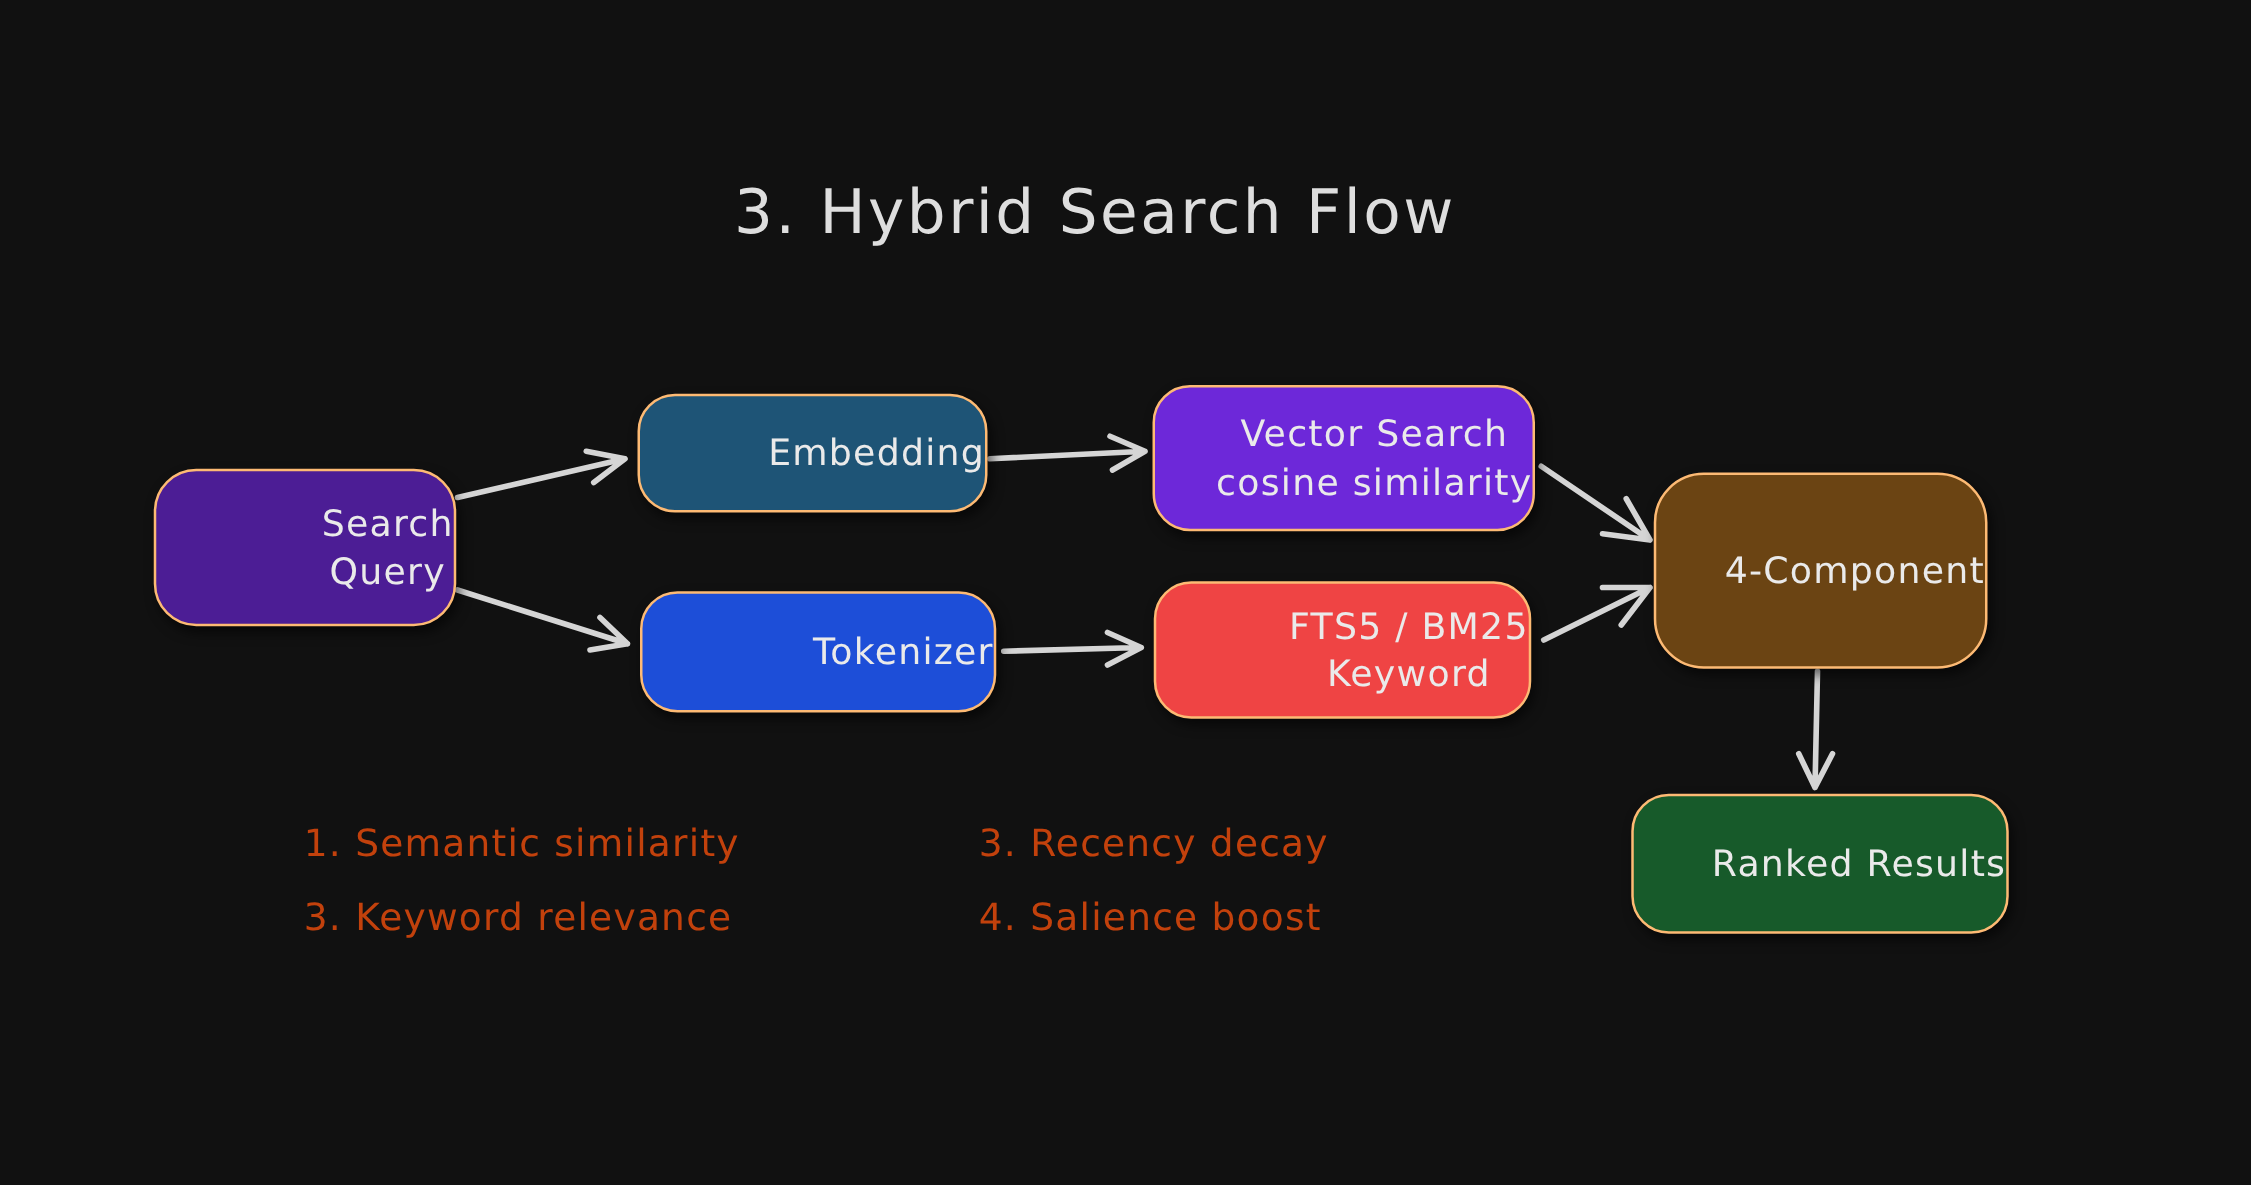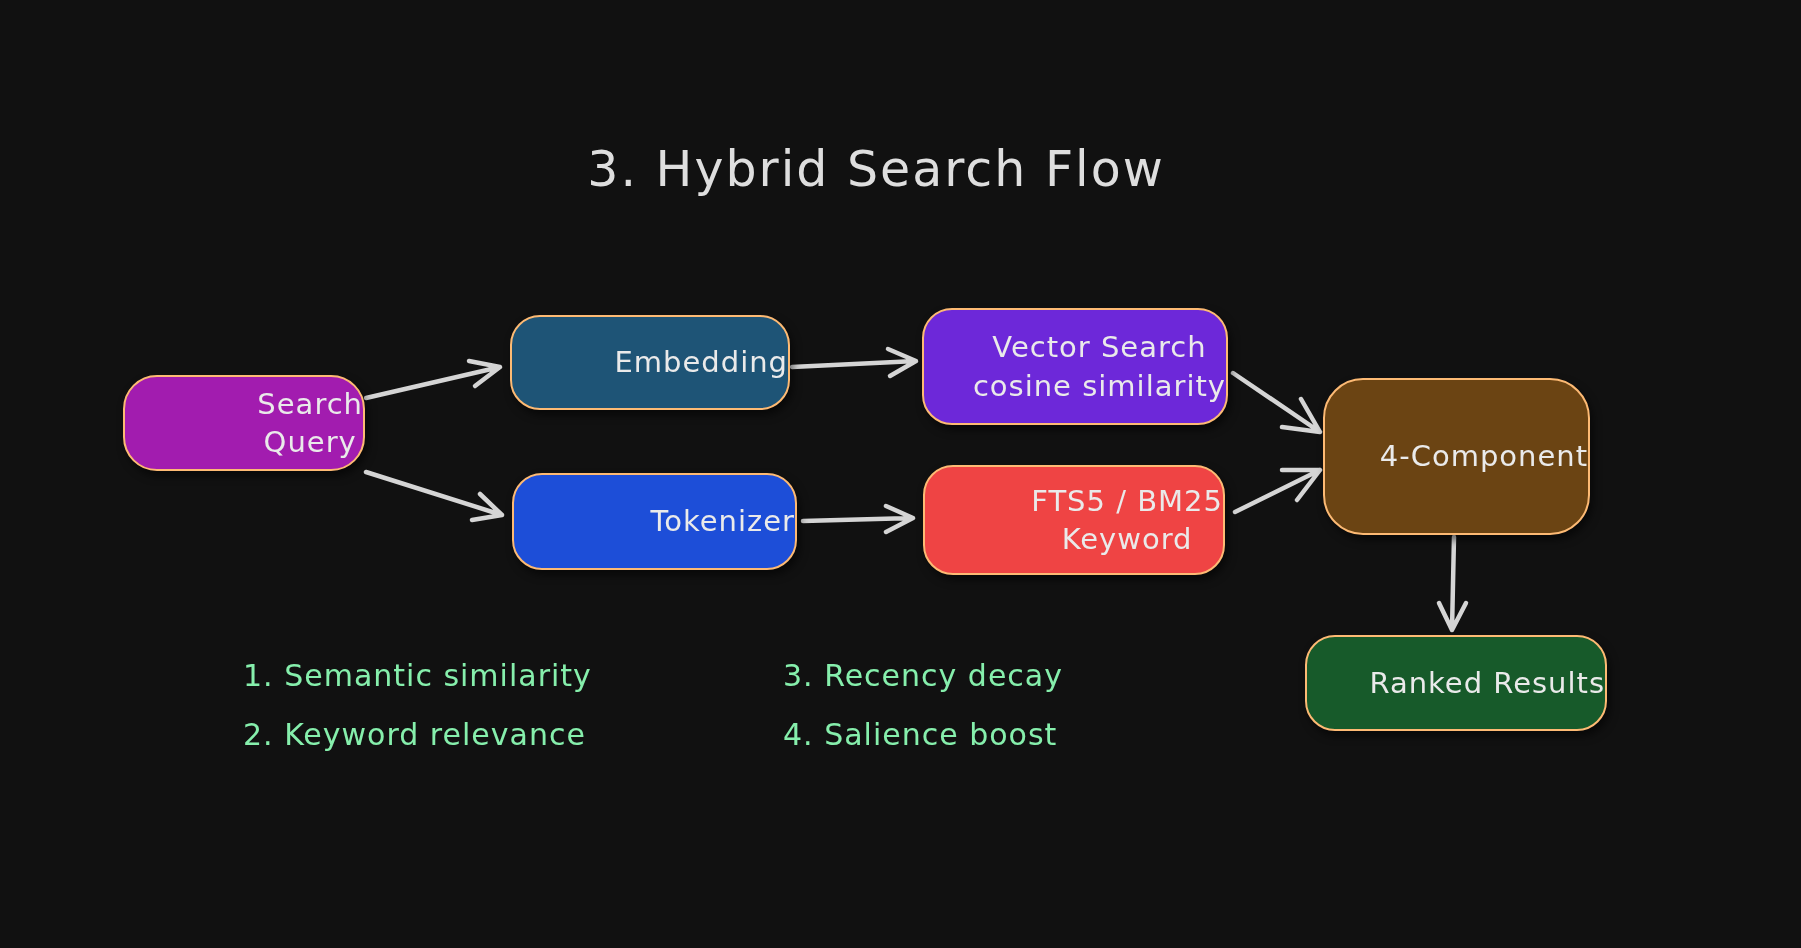--- a/index.html
+++ b/index.html
@@ -56,21 +56,21 @@
     text-align: center;
     color: #eaeaea;
     font-size: 29px;
     line-height: 1.32;
     letter-spacing: 1px;
     box-shadow: 3px 5px 9px rgba(0,0,0,0.55);
   }
   .node .line { display: block; white-space: nowrap; }
   .note {
     position: absolute;
-    color: #86efac;
+    color: #c2410c;
     font-size: 30px;
     letter-spacing: 1px;
     white-space: nowrap;
   }
 </style>
 </head>
 <body>
 
 <div class="canvas">
 
@@ -86,21 +86,21 @@
 
     <path d="M1233,373 L1320,432 M1282,427 L1320,432 L1301,399"></path>
 
     <path d="M1235,512 L1320,470 M1297,500 L1320,470 L1282,470"></path>
 
     <path d="M1454,537 L1452,630 M1439,603 L1452,630 L1466,603"></path>
   </svg>
 
   <div class="title">3. Hybrid Search Flow</div>
 
-  <div class="node" style="left: 123px; top: 375px; width: 242px; height: 96px; border-radius: 34px; background-color: #a21caf;">
+  <div class="node" style="left: 123px; top: 375px; width: 242px; height: 126px; border-radius: 34px; background-color: #4c1d95;">
     <div>
       <span class="line">Search</span>
       <span class="line">Query</span>
     </div>
   </div>
 
   <div class="node" style="left: 510px; top: 315px; width: 280px; height: 95px; background-color: rgb(30, 84, 118);">
     <div>
       <span class="line">Embedding</span>
     </div>
@@ -125,24 +125,24 @@
       <span class="line">Keyword</span>
     </div>
   </div>
 
   <div class="node" style="left: 1323px; top: 378px; width: 267px; height: 157px; border-radius: 40px; background-color: rgb(107, 68, 19);">
     <div>
       <span class="line">4-Component</span>
     </div>
   </div>
 
-  <div class="node" style="left: 1305px; top: 635px; width: 302px; height: 96px; background-color: rgb(23, 90, 42);">
+  <div class="node" style="left: 1305px; top: 635px; width: 302px; height: 112px; background-color: rgb(23, 90, 42);">
     <div>
       <span class="line">Ranked Results</span>
     </div>
   </div>
 
   <div class="note" style="left:243px; top:658px;">1. Semantic similarity</div>
-  <div class="note" style="left:243px; top:717px;">2. Keyword relevance</div>
+  <div class="note" style="left:243px; top:717px;">3. Keyword relevance</div>
   <div class="note" style="left:783px; top:658px;">3. Recency decay</div>
   <div class="note" style="left:783px; top:717px;">4. Salience boost</div>
 
 </div>
 
 </body></html>

